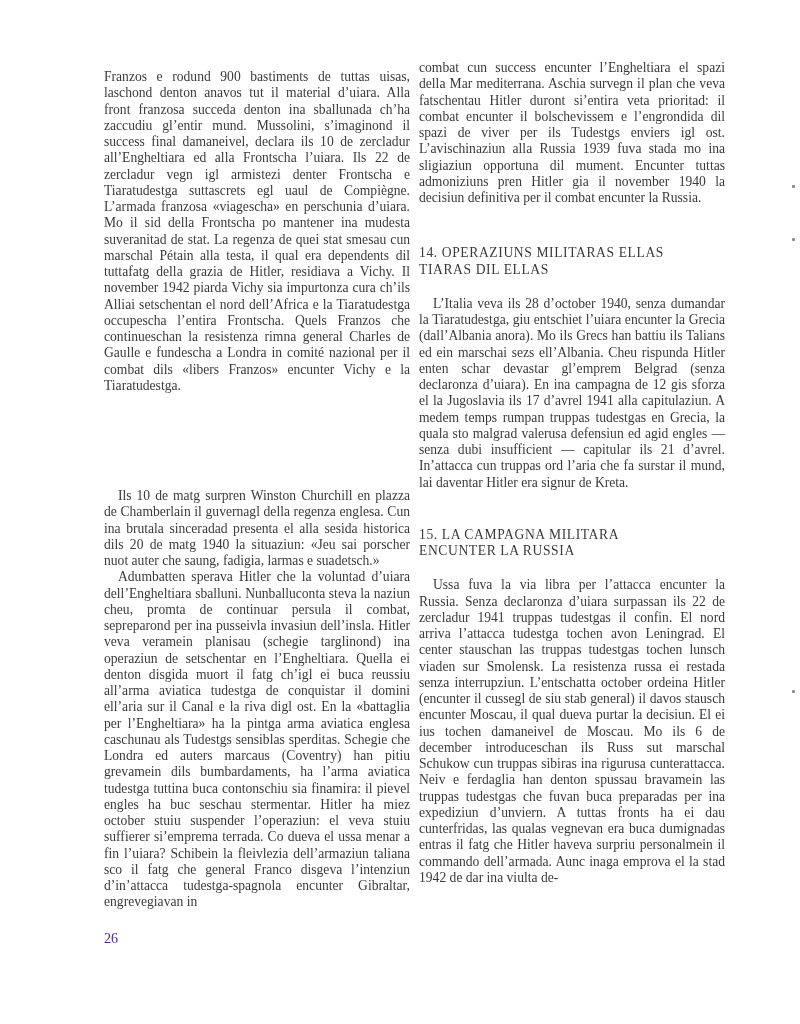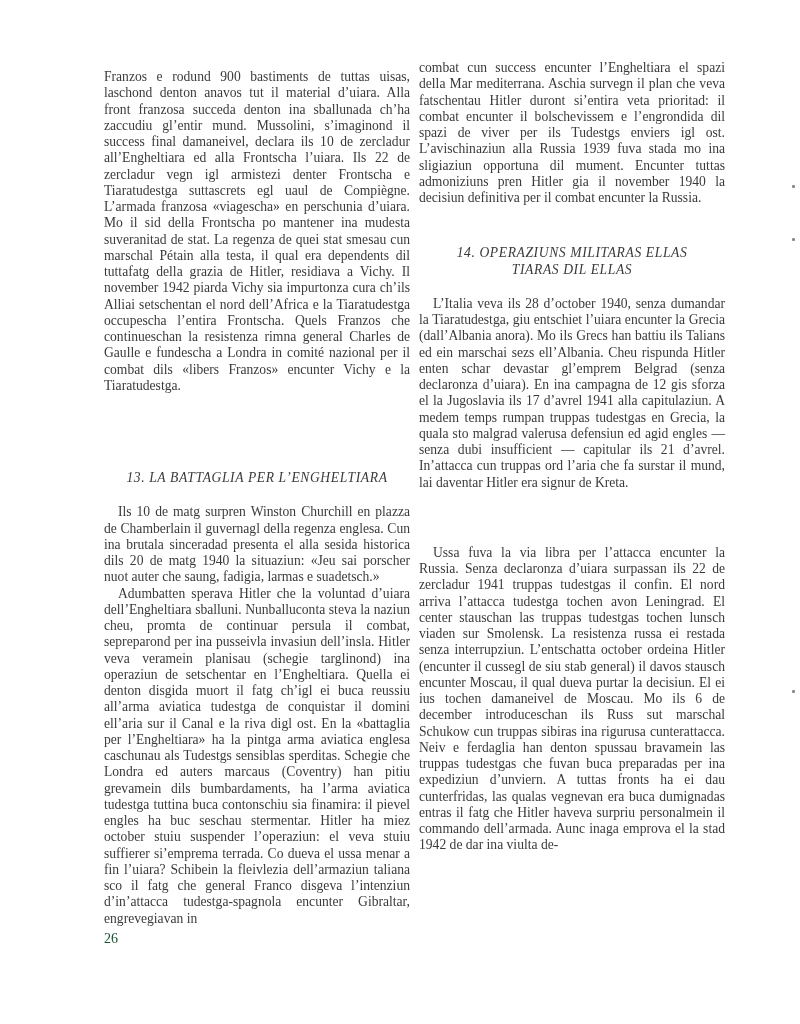--- a/index.html
+++ b/index.html
@@ -10,54 +10,57 @@
   .col {
     position: absolute; top: 68px; width: 306px;
     font-size: 13.6px; line-height: 16.25px; text-align: justify;
     hyphens: manual;
   }
   .col-left { left: 104px; top: 69px; }
   .col-right { left: 419px; top: 60px; }
   .col p { margin: 0; text-indent: 0; }
   .col p.indent { text-indent: 14px; }
   .col h2 {
-    margin: 0; font-weight: normal; font-style: italic; text-align: center;
+    margin: 0; font-weight: normal; text-align: left;
     font-size: 13.6px; letter-spacing: 0.6px; line-height: 16.25px;
   }
   .gap-h13-before { height: 76px; }
   .gap-h-after { height: 18px; }
   .gap-h14-before { height: 39px; }
   .gap-h15-before { height: 36px; }
   .page-number {
-    position: absolute; left: 104px; top: 931px; font-size: 14px; color: #14532d;
+    position: absolute; left: 104px; top: 931px; font-size: 14px; color: #4c1d95;
   }
   .margin-mark { position: absolute; width: 3px; height: 3px; background: #8a8a8a; border-radius: 1px; }
 </style>
 </head>
 <body>
 
 <div class="col col-left">
   <p>Franzos e rodund 900 bastiments de tuttas uisas, laschond denton anavos tut il material d’uiara. Alla front franzosa succeda denton ina sballunada ch’ha zaccudiu gl’entir mund. Mussolini, s’imaginond il success final damaneivel, declara ils 10 de zercladur all’Engheltiara ed alla Frontscha l’uiara. Ils 22 de zercladur vegn igl armistezi denter Frontscha e Tiaratudestga suttascrets egl uaul de Compiègne. L’armada franzosa «viagescha» en perschunia d’uiara. Mo il sid della Frontscha po mantener ina mudesta suveranitad de stat. La regenza de quei stat smesau cun marschal Pétain alla testa, il qual era dependents dil tuttafatg della grazia de Hitler, residiava a Vichy. Il november 1942 piarda Vichy sia impurtonza cura ch’ils Alliai setschentan el nord dell’Africa e la Tiaratudestga occupescha l’entira Frontscha. Quels Franzos che continueschan la resistenza rimna general Charles de Gaulle e fundescha a Londra in comité nazional per il combat dils «libers Franzos» encunter Vichy e la Tiaratudestga.</p>
   <div class="gap-h13-before"></div>
-  <h2>13. LA BATTAGLIA PER L’ENGHELTIARA</h2>
   <div class="gap-h-after"></div>
   <p class="indent">Ils 10 de matg surpren Winston Churchill en plazza de Chamberlain il guvernagl della regenza englesa. Cun ina brutala sinceradad presenta el alla sesida historica dils 20 de matg 1940 la situaziun: «Jeu sai porscher nuot auter che saung, fadigia, larmas e suadetsch.»</p>
   <p class="indent">Adumbatten sperava Hitler che la voluntad d’uiara dell’Engheltiara sballuni. Nunballuconta steva la naziun cheu, promta de continuar persula il combat, sepreparond per ina pusseivla invasiun dell’insla. Hitler veva veramein planisau (schegie targlinond) ina operaziun de setschentar en l’Engheltiara. Quella ei denton disgida muort il fatg ch’igl ei buca reussiu all’arma aviatica tudestga de conquistar il domini ell’aria sur il Canal e la riva digl ost. En la «battaglia per l’Engheltiara» ha la pintga arma aviatica englesa caschunau als Tudestgs sensiblas sperditas. Schegie che Londra ed auters marcaus (Coventry) han pitiu grevamein dils bumbardaments, ha l’arma aviatica tudestga tuttina buca contonschiu sia finamira: il pievel engles ha buc seschau stermentar. Hitler ha miez october stuiu suspender l’operaziun: el veva stuiu suffierer si’emprema terrada. Co dueva el ussa menar a fin l’uiara? Schibein la fleivlezia dell’armaziun taliana sco il fatg che general Franco disgeva l’intenziun d’in’attacca tudestga-spagnola encunter Gibraltar, engrevegiavan in</p>
 </div>
 
 <div class="col col-right">
   <p>combat cun success encunter l’Engheltiara el spazi della Mar mediterrana. Aschia survegn il plan che veva fatschentau Hitler duront si’entira veta prioritad: il combat encunter il bolschevissem e l’engrondida dil spazi de viver per ils Tudestgs enviers igl ost. L’avischinaziun alla Russia 1939 fuva stada mo ina sligiaziun opportuna dil mument. Encunter tuttas admoniziuns pren Hitler gia il november 1940 la decisiun definitiva per il combat encunter la Russia.</p>
   <div class="gap-h14-before"></div>
   <h2>
     <span>14. OPERAZIUNS MILITARAS ELLAS</span><br>
     <span>TIARAS DIL ELLAS</span>
   </h2>
   <div class="gap-h-after"></div>
   <p class="indent">L’Italia veva ils 28 d’october 1940, senza dumandar la Tiaratudestga, giu entschiet l’uiara encunter la Grecia (dall’Albania anora). Mo ils Grecs han battiu ils Talians ed ein marschai sezs ell’Albania. Cheu rispunda Hitler enten schar devastar gl’emprem Belgrad (senza declaronza d’uiara). En ina campagna de 12 gis sforza el la Jugoslavia ils 17 d’avrel 1941 alla capitulaziun. A medem temps rumpan truppas tudestgas en Grecia, la quala sto malgrad valerusa defensiun ed agid engles — senza dubi insufficient — capitular ils 21 d’avrel. In’attacca cun truppas ord l’aria che fa surstar il mund, lai daventar Hitler era signur de Kreta.</p>
   <div class="gap-h15-before"></div>
+  <h2>
+    <span>15. LA CAMPAGNA MILITARA</span><br>
+    <span>ENCUNTER LA RUSSIA</span>
+  </h2>
   <div class="gap-h-after"></div>
   <p class="indent">Ussa fuva la via libra per l’attacca encunter la Russia. Senza declaronza d’uiara surpassan ils 22 de zercladur 1941 truppas tudestgas il confin. El nord arriva l’attacca tudestga tochen avon Leningrad. El center stauschan las truppas tudestgas tochen lunsch viaden sur Smolensk. La resistenza russa ei restada senza interrupziun. L’entschatta october ordeina Hitler (encunter il cussegl de siu stab general) il davos stausch encunter Moscau, il qual dueva purtar la decisiun. El ei ius tochen damaneivel de Moscau. Mo ils 6 de december introduceschan ils Russ sut marschal Schukow cun truppas sibiras ina rigurusa cunterattacca. Neiv e ferdaglia han denton spussau bravamein las truppas tudestgas che fuvan buca preparadas per ina expediziun d’unviern. A tuttas fronts ha ei dau cunterfridas, las qualas vegnevan era buca dumignadas entras il fatg che Hitler haveva surpriu personalmein il commando dell’armada. Aunc inaga emprova el la stad 1942 de dar ina viulta de-</p>
 </div>
 
 <div class="page-number">26</div>
 
 <div class="margin-mark" style="left:792px; top:185px;"></div>
 <div class="margin-mark" style="left:792px; top:238px;"></div>
 <div class="margin-mark" style="left:792px; top:690px;"></div>
 

